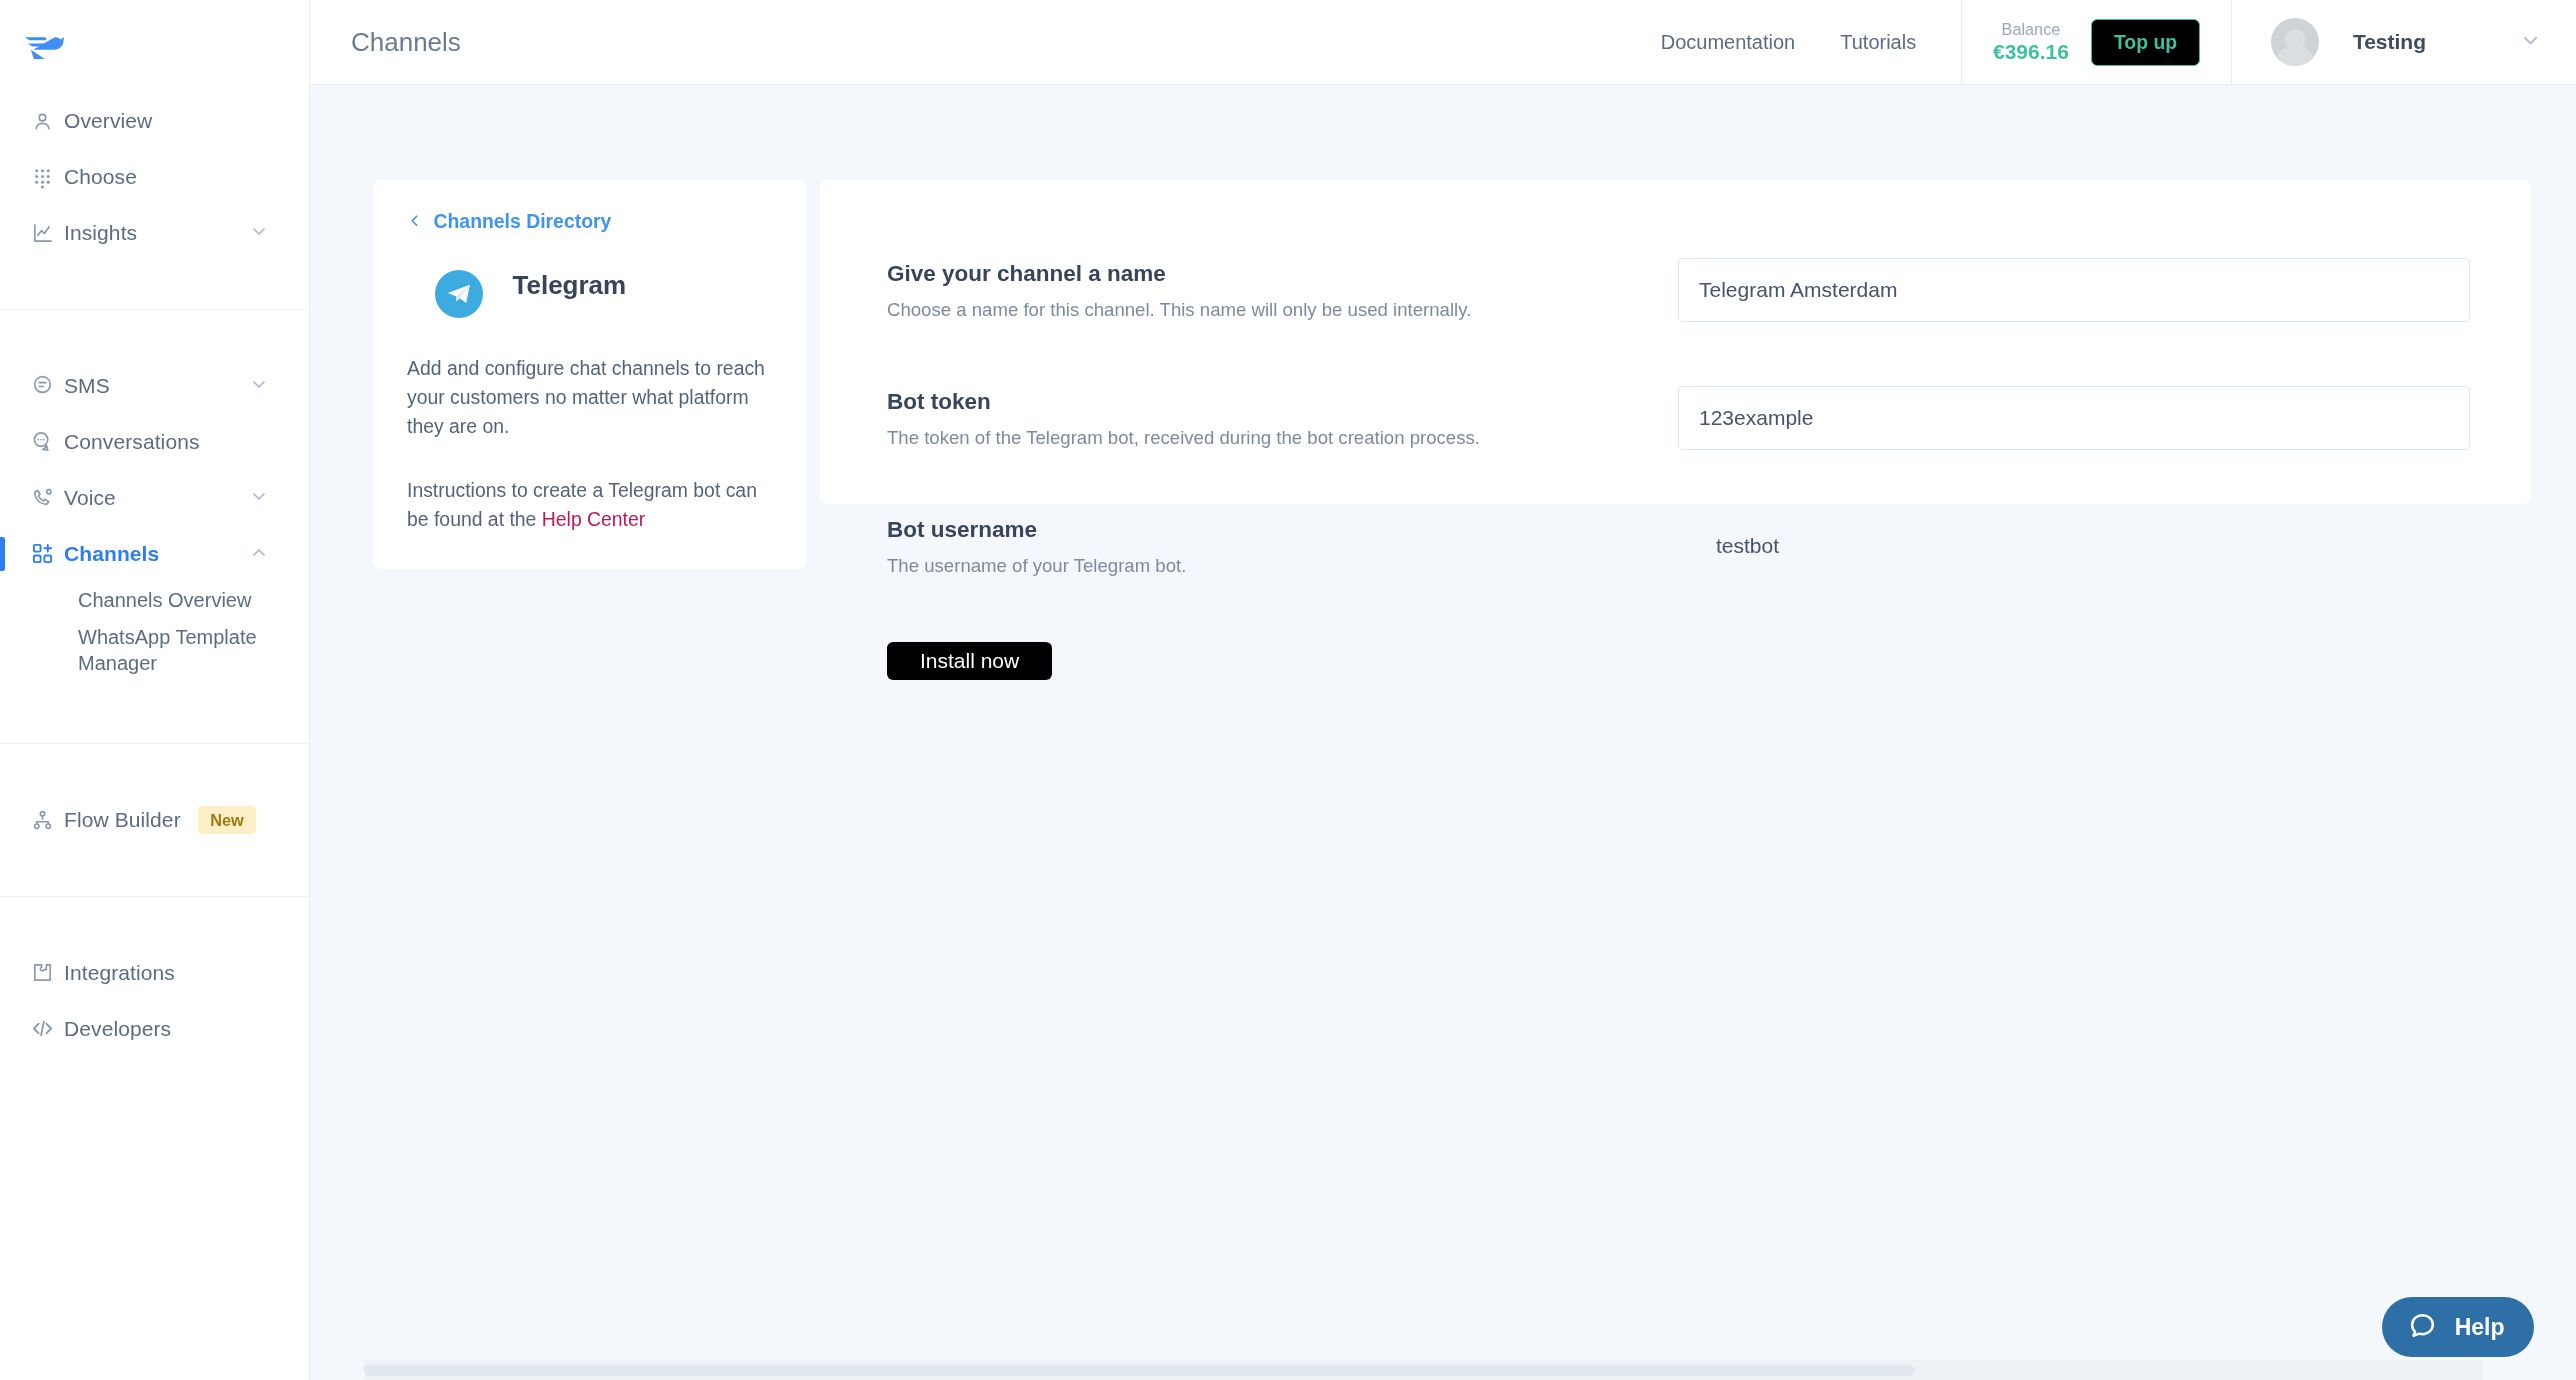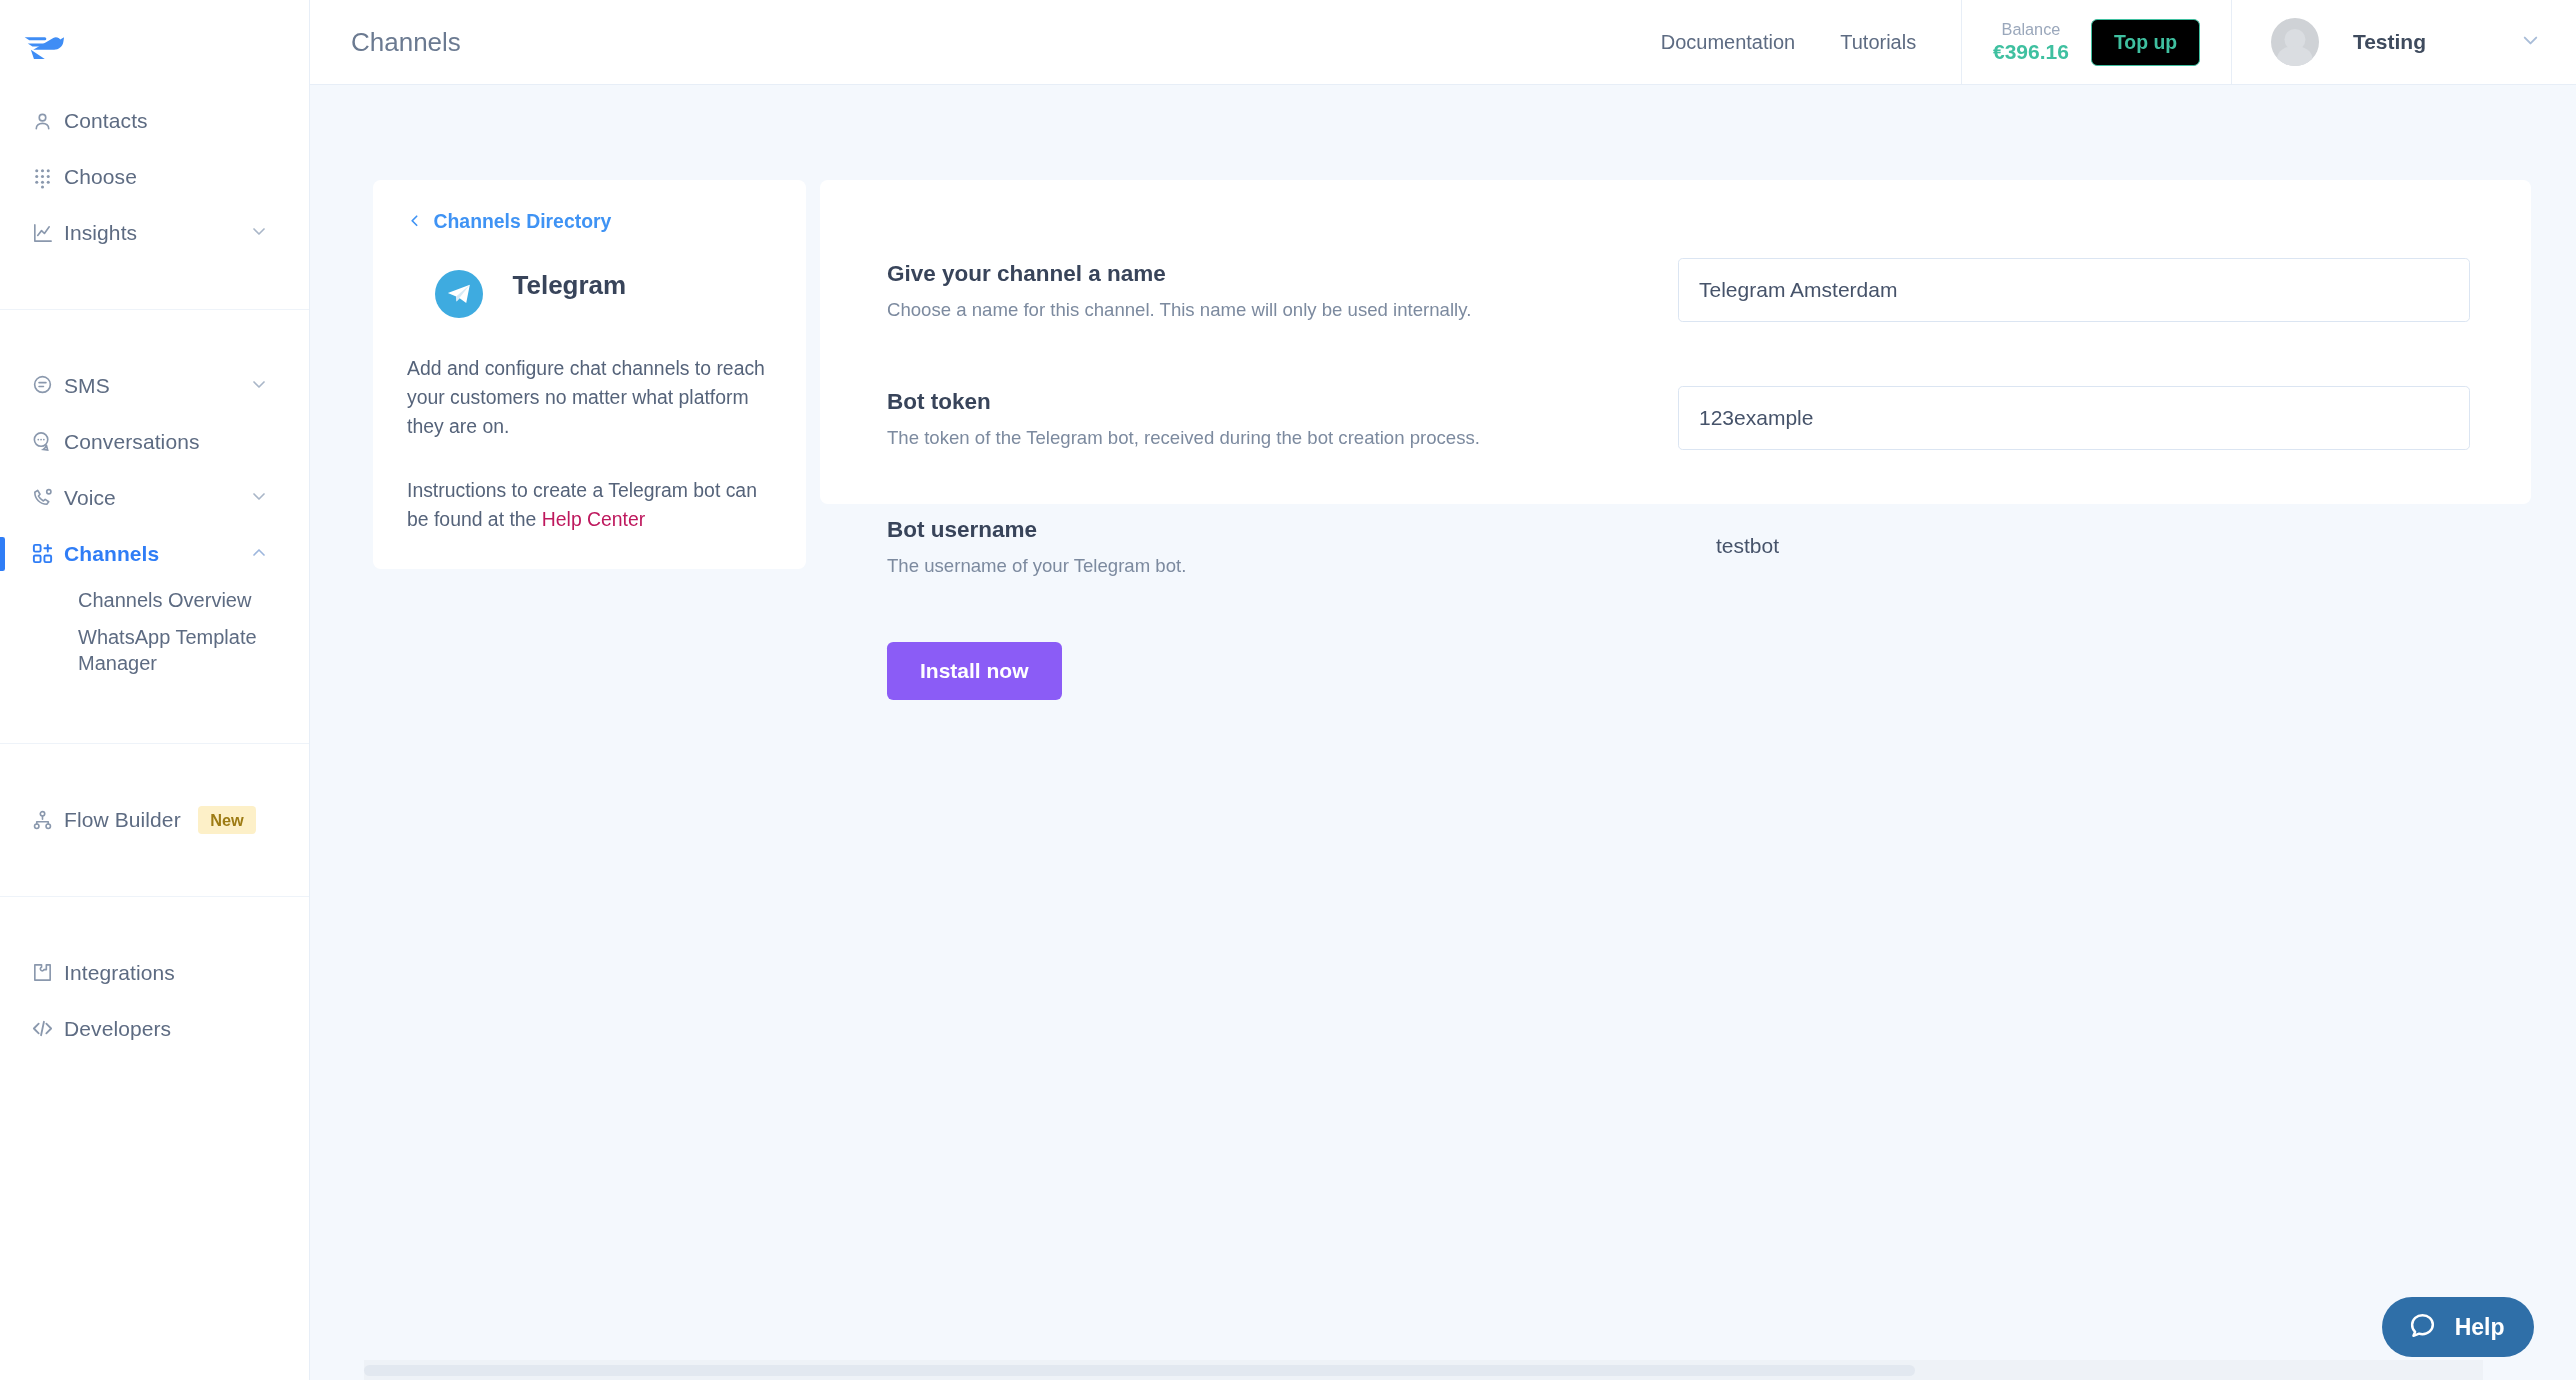--- a/index.html
+++ b/index.html
@@ -96,23 +96,23 @@
   .fright { flex:1; max-width:792px; }
   .finput {
     width:100%; height:64px; border:0.8px solid #dbe5f2; border-radius:4.7px;
     font-family:"Liberation Sans", sans-serif; font-size:21px; color:#46536a;
     padding:0 20px; background:#fff; outline:none;
   }
   .finput.disabled {
     background:#f4f8fd; border:0.8px solid transparent; color:#46536a; padding-left:37px;
   }
   #install-btn {
-    margin:0 0 0 67px; background:#8b5cf6; color:#fff; border:none;
-    font-family:"Liberation Sans", sans-serif; font-size:21px; font-weight:bold;
-    padding:17px 33px; border-radius:6.2px; cursor:pointer;
+    margin:0 0 0 67px; background:#000000; color:#fff; border:none;
+    font-family:"Liberation Sans", sans-serif; font-size:21px; font-weight:normal;
+    padding:7px 33px; border-radius:6.2px; cursor:pointer;
   }
 
   
   #help-btn {
     position:absolute; right:42px; bottom:23px; height:60px;
     background:#2f6fa8; border-radius:30px; display:flex; align-items:center;
     padding:0 29.5px 0 25px; cursor:pointer; z-index:20;
   }
   #help-btn .hlabel { color:#fff; font-size:23px; font-weight:bold; margin-left:17px; }
   #hscroll-track {
@@ -142,21 +142,21 @@
   </div>
 
   <div class="nav-section">
     <div class="nav-item">
       <span class="ic">
         <svg width="23" height="23" viewBox="0 0 24 24" fill="none" stroke="#8a98ad" stroke-width="1.7" stroke-linecap="round">
           <circle cx="12" cy="8" r="3.4"></circle>
             <path d="M5.5 19.5c0-3.6 2.9-5.6 6.5-5.6s6.5 2 6.5 5.6"></path>
         </svg>
       </span>
-      <span class="nav-label">Contacts</span>
+      <span class="nav-label">Overview</span>
     </div>
 
     <div class="nav-item">
       <span class="ic">
         <svg width="23" height="23" viewBox="0 0 24 24" fill="#8a98ad">
           <circle cx="6" cy="5" r="1.6"></circle>
             <circle cx="12" cy="5" r="1.6"></circle>
             <circle cx="18" cy="5" r="1.6"></circle>
           <circle cx="6" cy="11" r="1.6"></circle>
             <circle cx="12" cy="11" r="1.6"></circle>

